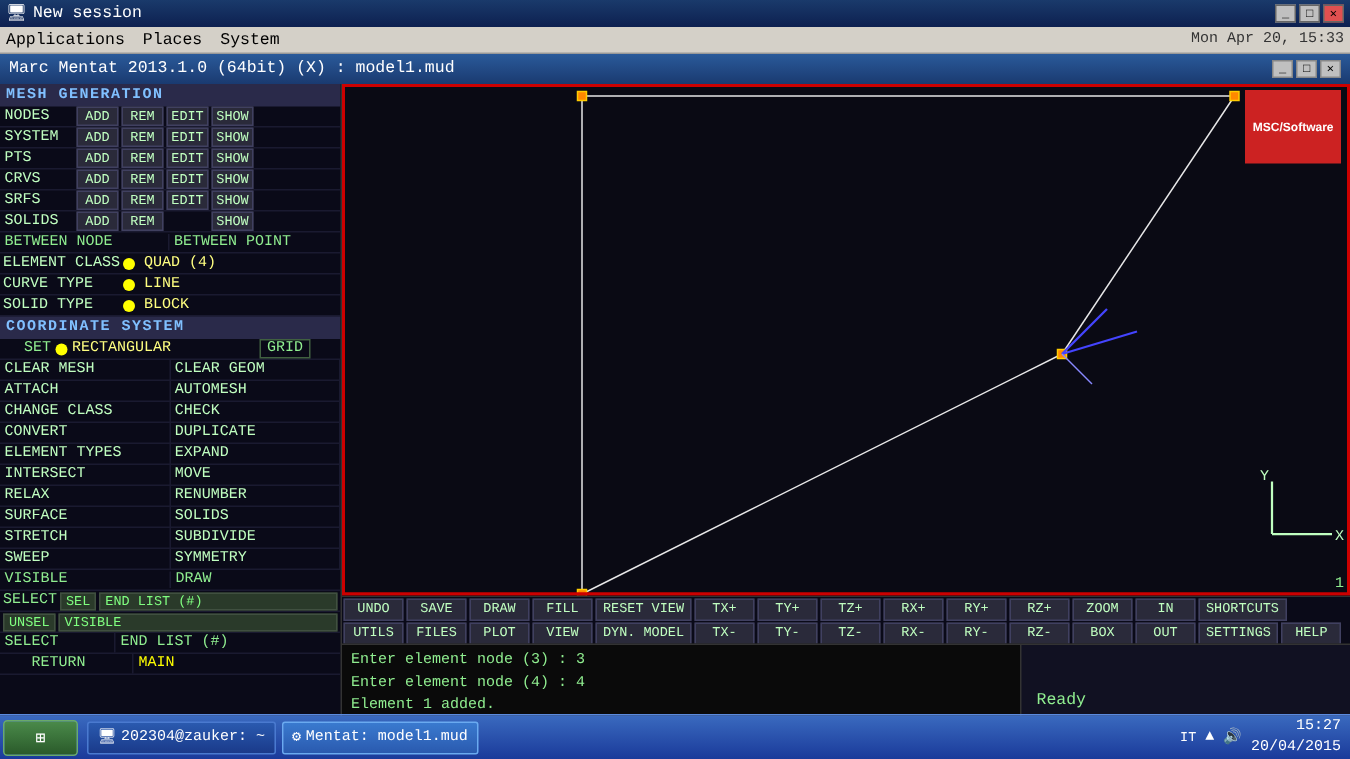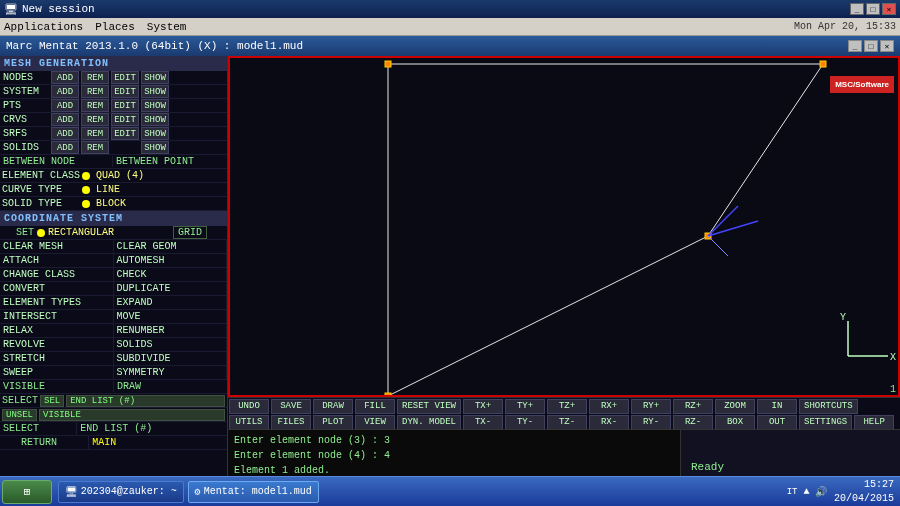--- a/index.html
+++ b/index.html
@@ -378,21 +378,21 @@
         <div class="action-cell">CHANGE CLASS</div>
         <div class="action-cell">CHECK</div>
         <div class="action-cell">CONVERT</div>
         <div class="action-cell">DUPLICATE</div>
         <div class="action-cell">ELEMENT TYPES</div>
         <div class="action-cell">EXPAND</div>
         <div class="action-cell">INTERSECT</div>
         <div class="action-cell">MOVE</div>
         <div class="action-cell">RELAX</div>
         <div class="action-cell">RENUMBER</div>
-        <div class="action-cell">REVOLVE</div>
+        <div class="action-cell">SURFACE</div>
         <div class="action-cell">SOLIDS</div>
         <div class="action-cell">STRETCH</div>
         <div class="action-cell">SUBDIVIDE</div>
         <div class="action-cell">SWEEP</div>
         <div class="action-cell">SYMMETRY</div>
       </div>
 
       <div class="mesh-row">
         <span style="flex:1; padding-left:3px; color:#90ee90; font-size:10px; cursor:pointer; border-right:1px solid #1a1a30;">VISIBLE</span>
         <span style="flex:1; padding-left:3px; color:#90ee90; font-size:10px; cursor:pointer;">DRAW</span>
@@ -420,21 +420,21 @@
       </div>
 
     </div>
 
     <div style="flex:1; display:flex; flex-direction:column; position:relative;">
 
       <div id="viewport" style="flex:1; background:#0a0a14; position:relative; overflow:hidden;">
 
         <div style="position:absolute; top:0; left:0; right:0; bottom:0; border:2px solid #cc0000; pointer-events:none; z-index:10;"></div>
 
-        <div style="position:absolute; top:20px; right:6px; background:#cc2222; color:white; font-size:8px; font-weight:bold; padding:4px 5px; z-index:20; font-family:Arial;">MSC/Software</div>
+        <div style="position:absolute; top:4px; right:6px; background:#cc2222; color:white; font-size:8px; font-weight:bold; padding:20px 5px; z-index:20; font-family:Arial;">MSC/Software</div>
 
         <svg style="width:100%; height:100%; position:absolute; top:0; left:0;">
 
           <line x1="160" y1="8" x2="595" y2="8" stroke="#ffffff" stroke-width="1" opacity="0.9"></line>
           <line x1="160" y1="8" x2="160" y2="340" stroke="#ffffff" stroke-width="1" opacity="0.9"></line>
           <line x1="595" y1="8" x2="480" y2="180" stroke="#ffffff" stroke-width="1" opacity="0.9"></line>
           <line x1="160" y1="340" x2="480" y2="180" stroke="#ffffff" stroke-width="1" opacity="0.9"></line>
 
           <rect x="157" y="5" width="6" height="6" fill="#ff8800" stroke="#ffcc00" stroke-width="1"></rect>
           <rect x="592" y="5" width="6" height="6" fill="#ff8800" stroke="#ffcc00" stroke-width="1"></rect>

